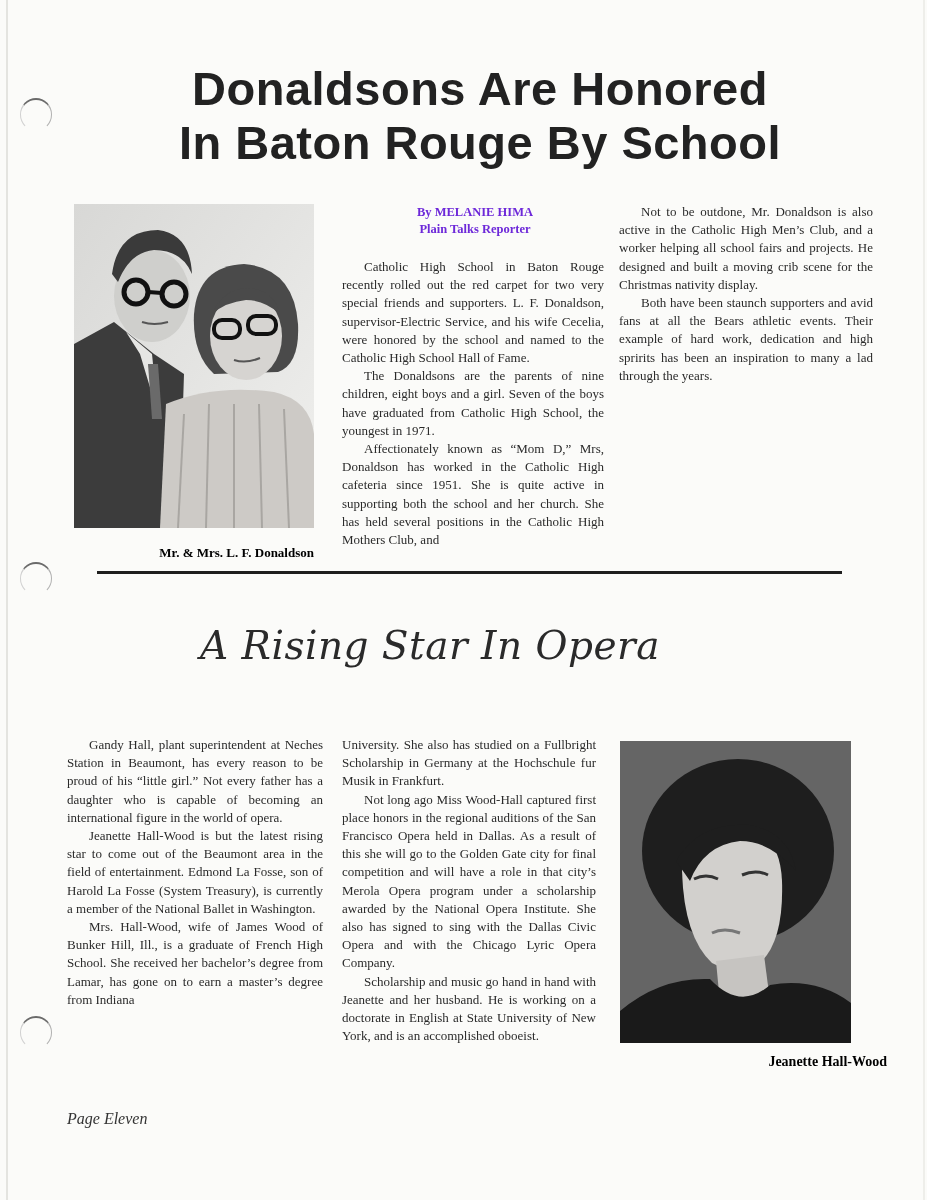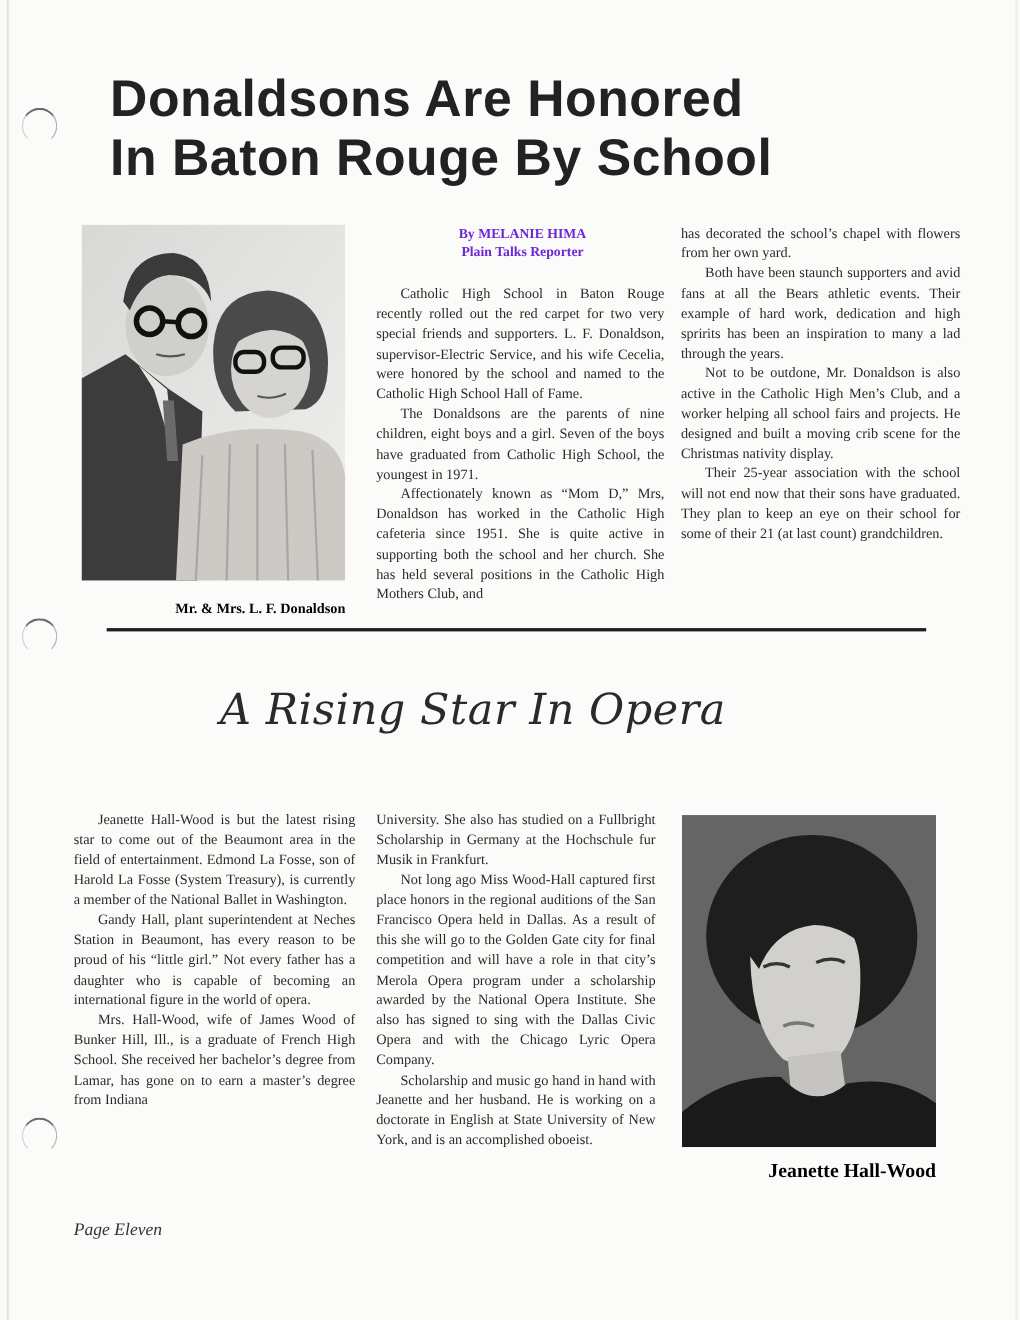--- a/index.html
+++ b/index.html
@@ -6,21 +6,21 @@
     body {
       width: 927px; height: 1200px; background: #fbfbf9; position: relative; overflow: hidden;
       font-family: "Liberation Serif", "DejaVu Serif", serif; color: #2a2a2a;
     }
     .edge { position: absolute; top: 0; bottom: 0; width: 2px; background: #e4e4e0; }
     .edge.left { left: 6px; }
     .edge.right { right: 2px; background: #eeeeea; }
     .punch { position: absolute; left: 20px; width: 30px; height: 30px; border-radius: 50%;
       border-top: 2px solid #6a6a6a; border-right: 1px solid #b0b0b0; border-left: 1px solid #d0d0d0; border-bottom: 1px solid transparent; }
     .headline {
-      position: absolute; left: 100px; top: 62px; width: 760px; 
+      position: absolute; left: 100px; top: 62px; width: 760px; text-align: center;
       font-family: "Liberation Sans", "DejaVu Sans", sans-serif; font-weight: bold;
       font-size: 47px; line-height: 54px; color: #222; letter-spacing: 0.5px;
     }
     .headline div { white-space: nowrap; }
     .photo { position: absolute; overflow: hidden; }
     .photo svg { display: block; width: 100%; height: 100%; }
     .caption { position: absolute; text-align: right; font-weight: bold; font-size: 13px; color: #000000; }
     .byline { position: absolute; left: 345px; top: 204px; width: 260px; text-align: center; font-weight: bold; font-size: 12.5px; line-height: 17px; color: #6d28d9; }
     .col { position: absolute; font-size: 13px; line-height: 18.2px; text-align: justify; color: #2a2a2a; }
     .col p { margin: 0; text-indent: 22px; }
@@ -91,33 +91,31 @@
   <div>Plain Talks Reporter</div>
 </div>
 
 <div class="col" style="left:342px; top:258px; width:262px;">
   <p>Catholic High School in Baton Rouge recently rolled out the red carpet for two very special friends and supporters. L. F. Donaldson, supervisor-Electric Service, and his wife Cecelia, were honored by the school and named to the Catholic High School Hall of Fame.</p>
   <p>The Donaldsons are the parents of nine children, eight boys and a girl. Seven of the boys have graduated from Catholic High School, the youngest in 1971.</p>
   <p>Affectionately known as “Mom D,” Mrs, Donaldson has worked in the Catholic High cafeteria since 1951. She is quite active in supporting both the school and her church. She has held several positions in the Catholic High Mothers Club, and</p>
 </div>
 
 <div class="col" style="left:619px; top:203px; width:254px;">
-  <p style="text-indent:0">has decorated the school’s chapel with flowers from her own yard.</p>
+  <p>Not to be outdone, Mr. Donaldson is also active in the Catholic High Men’s Club, and a worker helping all school fairs and projects. He designed and built a moving crib scene for the Christmas nativity display.</p>
   <p>Both have been staunch supporters and avid fans at all the Bears athletic events. Their example of hard work, dedication and high spririts has been an inspiration to many a lad through the years.</p>
-  <p>Not to be outdone, Mr. Donaldson is also active in the Catholic High Men’s Club, and a worker helping all school fairs and projects. He designed and built a moving crib scene for the Christmas nativity display.</p>
-  <p>Their 25-year association with the school will not end now that their sons have graduated. They plan to keep an eye on their school for some of their 21 (at last count) grandchildren.</p>
 </div>
 
 <div class="rule"></div>
 
 <div class="headline2">A Rising Star In Opera</div>
 
 <div class="col" style="left:67px; top:736px; width:256px;">
+  <p>Gandy Hall, plant superintendent at Neches Station in Beaumont, has every reason to be proud of his “little girl.” Not every father has a daughter who is capable of becoming an international figure in the world of opera.</p>
   <p>Jeanette Hall-Wood is but the latest rising star to come out of the Beaumont area in the field of entertainment. Edmond La Fosse, son of Harold La Fosse (System Treasury), is currently a member of the National Ballet in Washington.</p>
-  <p>Gandy Hall, plant superintendent at Neches Station in Beaumont, has every reason to be proud of his “little girl.” Not every father has a daughter who is capable of becoming an international figure in the world of opera.</p>
   <p>Mrs. Hall-Wood, wife of James Wood of Bunker Hill, Ill., is a graduate of French High School. She received her bachelor’s degree from Lamar, has gone on to earn a master’s degree from Indiana</p>
 </div>
 
 <div class="col" style="left:342px; top:736px; width:254px;">
   <p style="text-indent:0">University. She also has studied on a Fullbright Scholarship in Germany at the Hochschule fur Musik in Frankfurt.</p>
   <p>Not long ago Miss Wood-Hall captured first place honors in the regional auditions of the San Francisco Opera held in Dallas. As a result of this she will go to the Golden Gate city for final competition and will have a role in that city’s Merola Opera program under a scholarship awarded by the National Opera Institute. She also has signed to sing with the Dallas Civic Opera and with the Chicago Lyric Opera Company.</p>
   <p>Scholarship and music go hand in hand with Jeanette and her husband. He is working on a doctorate in English at State University of New York, and is an accomplished oboeist.</p>
 </div>
 
 <div class="photo" style="left:620px; top:741px; width:231px; height:302px;">
@@ -131,15 +129,15 @@
     <path d="M56 120 Q80 80 130 84 Q170 92 176 130 Q150 100 120 100 Q84 104 70 140 Z" fill="#1e1e1e"></path>
     <path d="M74 138 Q86 132 98 138" stroke="#333" stroke-width="3" fill="none"></path>
     <path d="M122 134 Q136 128 148 134" stroke="#333" stroke-width="3" fill="none"></path>
     <path d="M92 192 Q104 186 120 192" stroke="#777" stroke-width="3" fill="none"></path>
 
     <path d="M96 220 L144 214 L150 260 L100 262 Z" fill="#c6c4c1"></path>
 
     <path d="M0 270 Q40 236 90 238 Q120 270 150 244 Q196 236 231 262 L231 302 L0 302 Z" fill="#1a1a1a"></path>
   </svg>
 </div>
-<div class="caption" style="left:620px; top:1054px; width:231px; font-size:18px;">Jeanette Hall-Wood</div>
+<div class="caption" style="left:656px; top:1054px; width:231px; font-size:14px;">Jeanette Hall-Wood</div>
 
 <div class="pagefoot">Page Eleven</div>
 
 </body></html>

